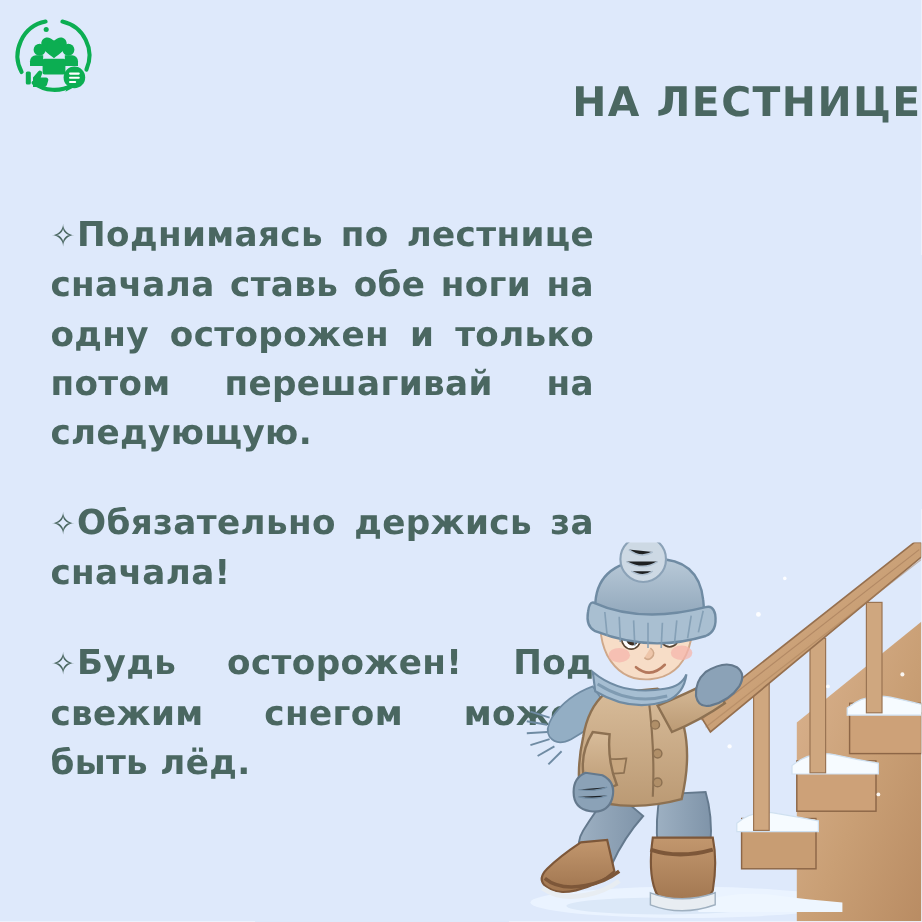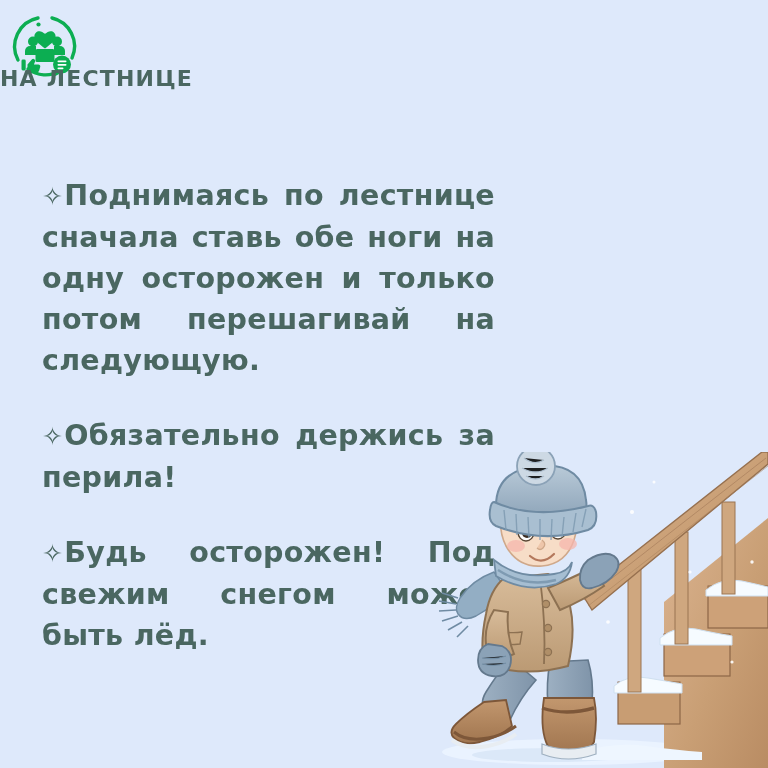--- a/index.html
+++ b/index.html
@@ -28,23 +28,23 @@
     width: 74px;
     height: 74px;
   }
 
   
   #title {
     position: absolute;
     left: 0;
     top: 66px;
     width: 768px;
-    text-align: left;
+    text-align: right;
     font-family: "DejaVu Sans", sans-serif;
-    font-size: 22px;
+    font-size: 34px;
     font-weight: bold;
     letter-spacing: 1.2px;
     color: #4a6761;
   }
 
   
   #textblock {
     position: absolute;
     left: 42px;
     top: 175px;
@@ -120,21 +120,21 @@
       <rect x="49.5" y="59.5" width="6" height="1.7" rx="0.85" fill="#ffffff"></rect>
     </svg>
   </div>
 
   <div id="title">НА ЛЕСТНИЦЕ</div>
 
   <div id="textblock">
 
     <p class="para"><span class="bullet">✧</span><span>Поднимаясь по лестнице сначала ставь обе ноги на одну осторожен и только потом перешагивай на следующую.</span></p>
 
-    <p class="para"><span class="bullet">✧</span><span>Обязательно держись за перила!</span></p>
+    <p class="para"><span class="bullet">✧</span><span>Обязательно держись за сначала!</span></p>
 
     <p class="para"><span class="bullet">✧</span><span>Будь осторожен! Под свежим снегом может быть лёд.</span></p>
 
   </div>
 
   <div id="illustration">
     <span class="sr">Illustrated boy in winter coat, knit hat with pompom, scarf, mittens and boots climbing snowy wooden stairs while holding the handrail</span>
     <svg viewBox="0 0 336 316" width="336" height="316" aria-hidden="true">
       <defs>
         <linearGradient id="woodG" x1="0" y1="0" x2="1" y2="1">

